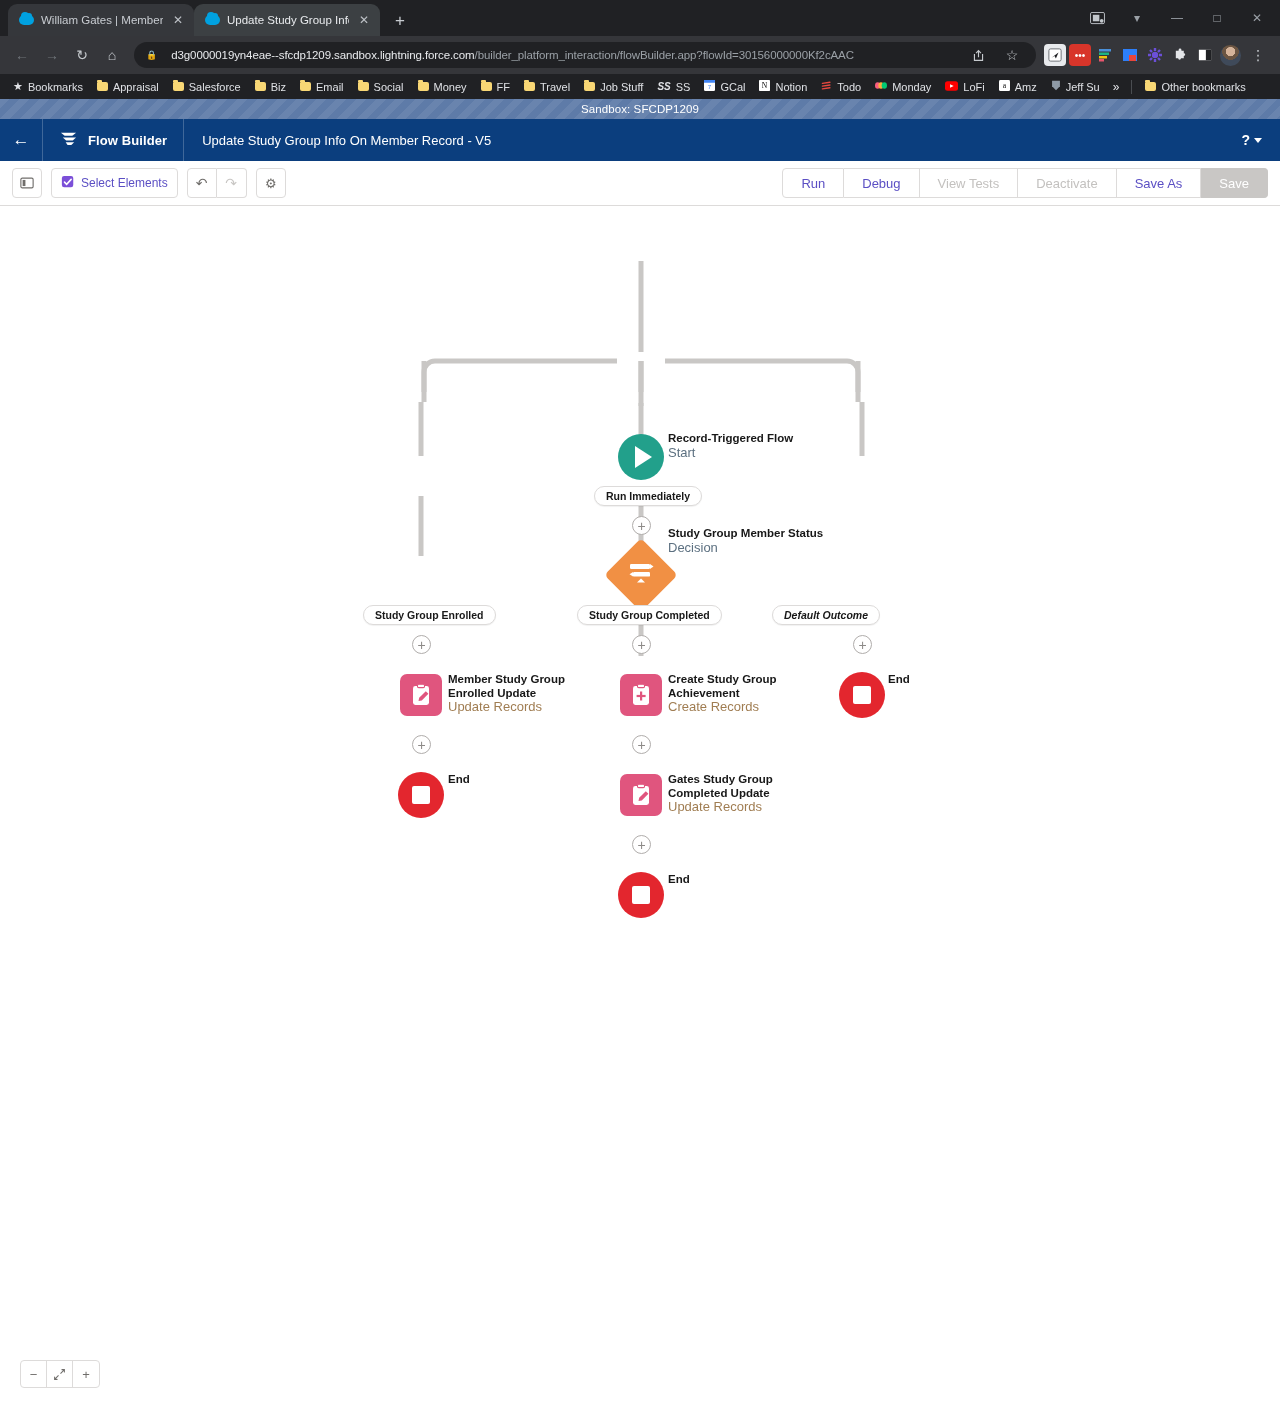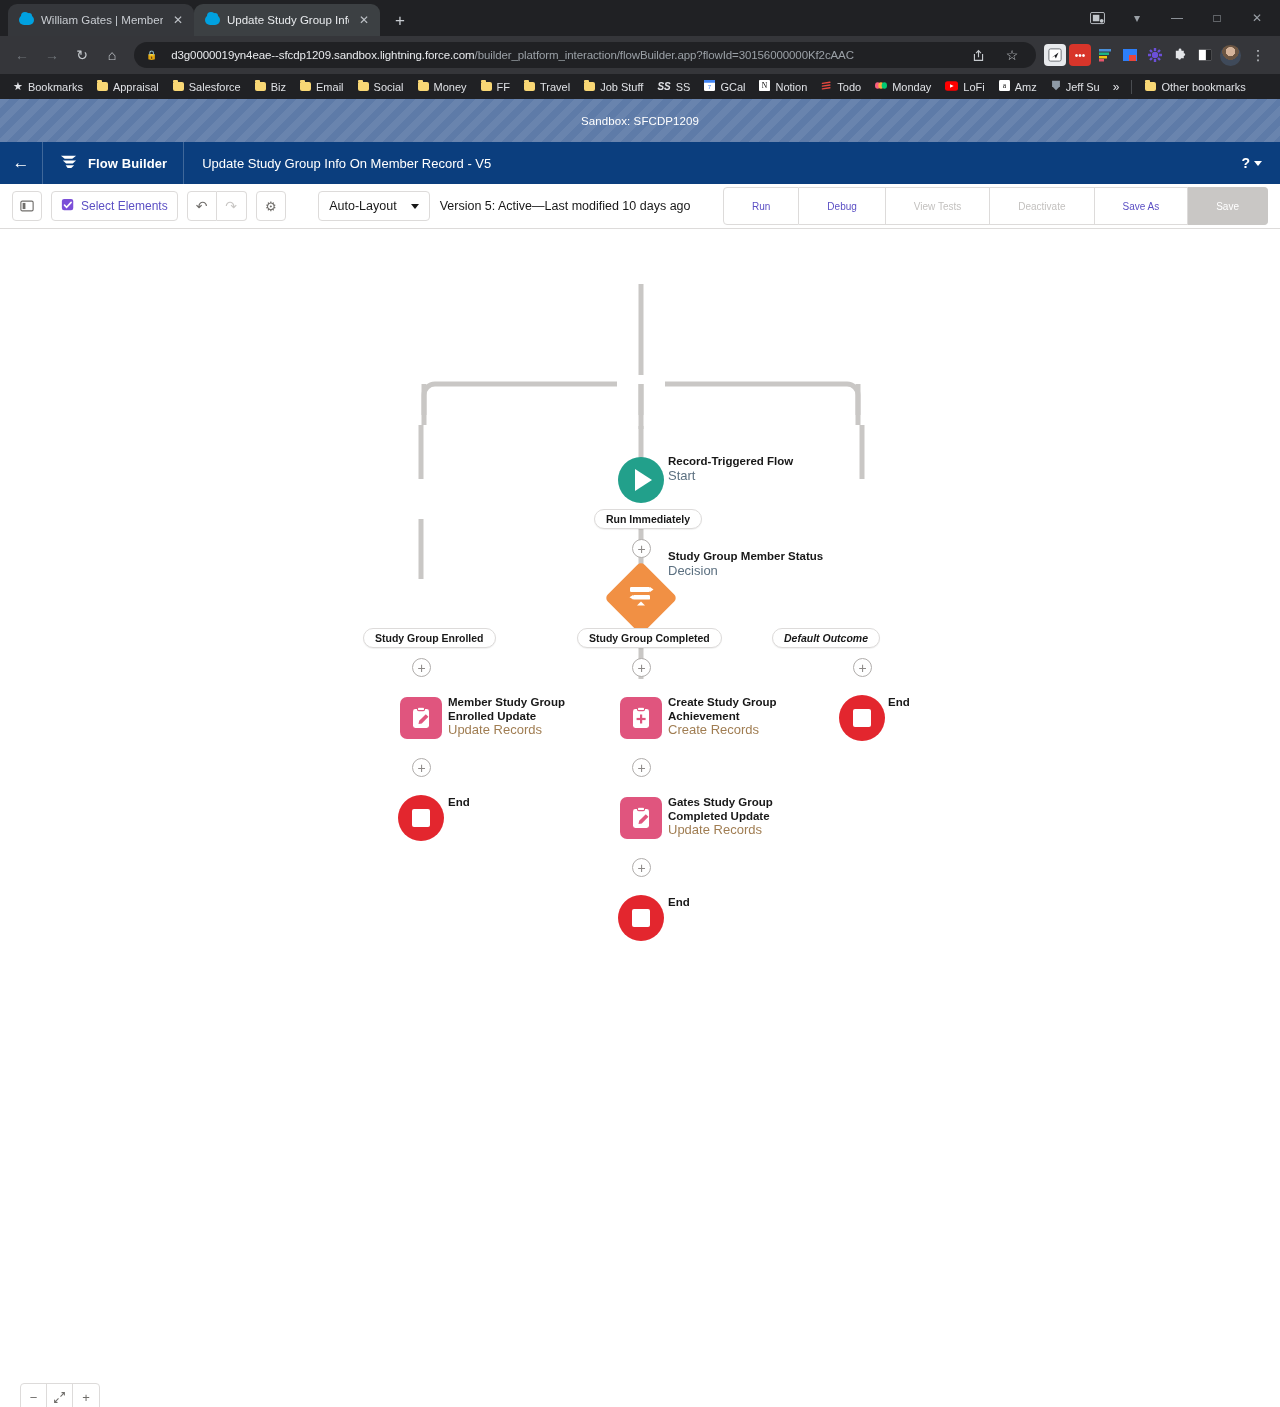--- a/index.html
+++ b/index.html
@@ -112,21 +112,21 @@
   }
   .bm-folder::before {
     content:""; position:absolute; top:-2px; left:0; width:5px; height:2px;
     background:#f8d775; border-radius:1px 1px 0 0;
   }
   .bm-sep { width: 1px; height: 14px; background: #4a4d51; margin: 0 6px; flex: 0 0 1px; }
   .bm-chev { padding: 2px 6px; color: #dfe1e5; font-size: 12px; }
 
   
   .sandbox-banner {
-    height: 43px; display: flex; align-items: center; justify-content: center;
+    height: 20px; display: flex; align-items: center; justify-content: center;
     font-size: 11.5px; color: #ffffff; letter-spacing: 0.1px;
     background-color: #5e7ba8;
     background-image: repeating-linear-gradient(
       135deg, rgba(255,255,255,0.07) 0 7px, rgba(255,255,255,0) 7px 14px);
   }
   .sf-header {
     height: 42px; background: #0b3e7e; display: flex; align-items: center;
     color: #fff; position: relative;
   }
   .sf-back {
@@ -169,23 +169,23 @@
   .tb-center { margin-left: auto; display: flex; align-items: center; gap: 10px; }
   .sel-dd {
     height: 30px; border: 1px solid #dddbda; border-radius: 4px;
     display: flex; align-items: center; justify-content: space-between;
     gap: 14px; padding: 0 10px; font-size: 12.5px; color: #181818;
     background: #fff; min-width: 96px;
   }
   .ver-text { font-size: 12.5px; color: #181818; }
   .tb-right { margin-left: auto; display: flex; align-items: center; gap: 0; }
   .act-btn {
-    height: 38px; border: 1px solid #dddbda; border-left-width: 0;
-    background: #fff; font-size: 10px; color: #5b4fc4;
-    padding: 0 28px; display: flex; align-items: center; justify-content: center;
+    height: 30px; border: 1px solid #dddbda; border-left-width: 0;
+    background: #fff; font-size: 13px; color: #5b4fc4;
+    padding: 0 18px; display: flex; align-items: center; justify-content: center;
   }
   .act-btn:first-child { border-left-width: 1px; border-radius: 4px 0 0 4px; }
   .act-btn.muted { color: #c3c1bf; }
   .act-btn.save {
     background: #c9c7c5; color: #fff; border-color: #c9c7c5;
     border-radius: 0 4px 4px 0;
   }
 
   
   .canvas { position: relative; height: 1202px; background: #fff; overflow: hidden; }
@@ -497,27 +497,20 @@
         </svg>
     </span>
     <span>Select Elements</span>
   </div>
   <div class="tb-group">
     <div class="tb-btn icononly" style="color:#706e6b;font-size:14px;">↶</div>
     <div class="tb-btn icononly disabled" style="font-size:14px;">↷</div>
   </div>
   <div class="tb-btn icononly" style="color:#706e6b;font-size:13px;">⚙</div>
 
-  <div class="tb-center">
-    <div class="sel-dd">
-      <span>Auto-Layout</span>
-      <span class="caret-dn" style="border-top-color:#181818;"></span>
-    </div>
-    <div class="ver-text">Version 5: Active—Last modified 10 days ago</div>
-  </div>
 
   <div class="tb-right">
     <div class="act-btn">Run</div>
     <div class="act-btn">Debug</div>
     <div class="act-btn muted">View Tests</div>
     <div class="act-btn muted">Deactivate</div>
     <div class="act-btn">Save As</div>
     <div class="act-btn save">Save</div>
   </div>
 </div>

